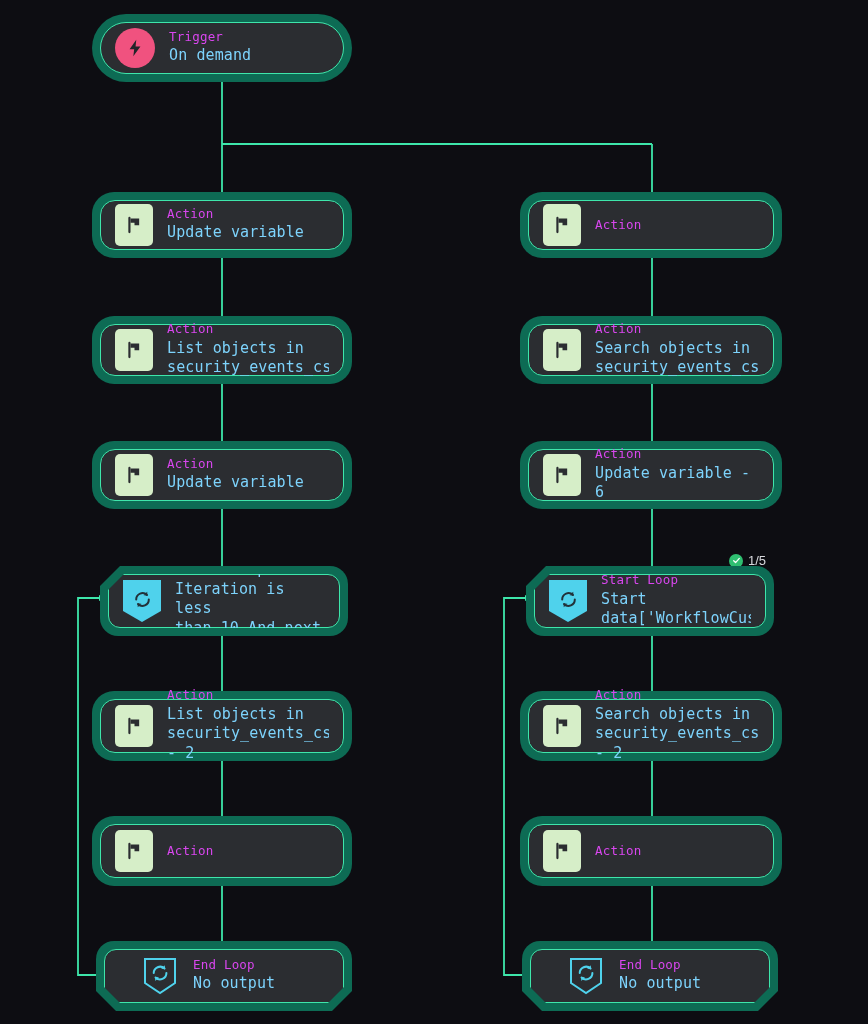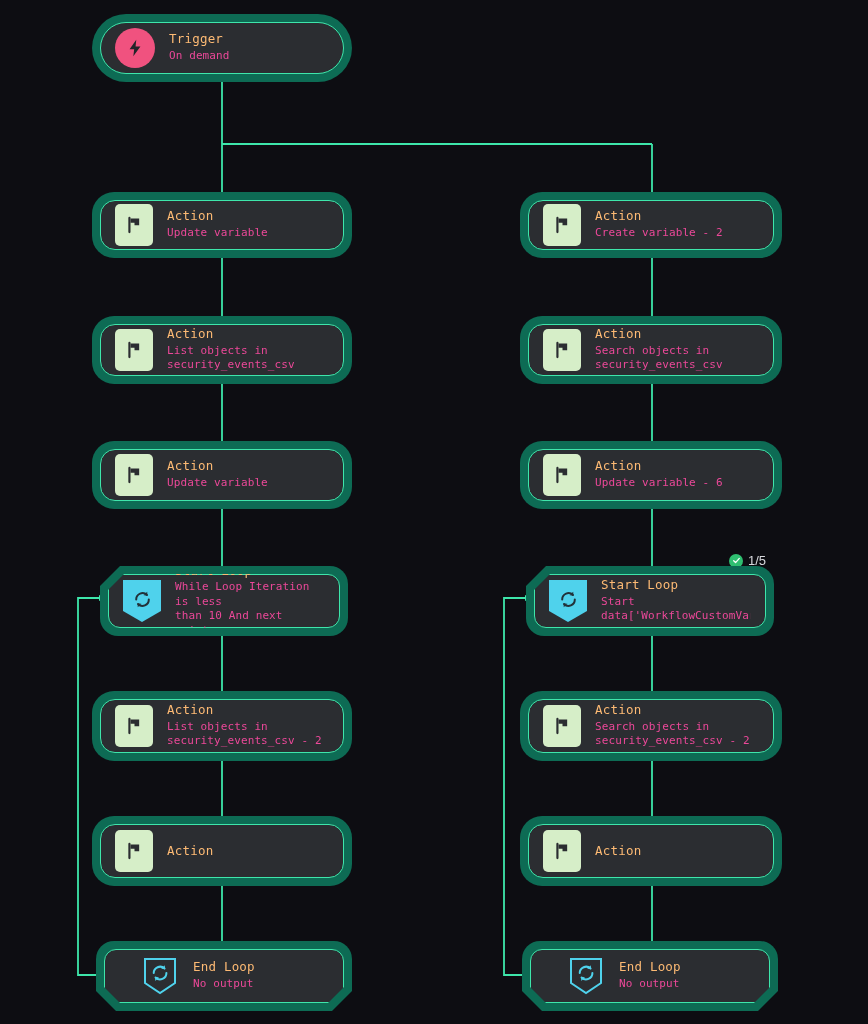--- a/index.html
+++ b/index.html
@@ -106,29 +106,29 @@
   
   .labels {
     display: flex;
     flex-direction: column;
     justify-content: center;
     gap: 3px;
     min-width: 0;
     overflow: hidden;
   }
   .kind {
-    color: #fdba74;
+    color: #d946ef;
     font-size: 12.5px;
     letter-spacing: 0.2px;
     line-height: 1.1;
     white-space: nowrap;
   }
   .title {
-    color: #ec4899;
-    font-size: 11px;
+    color: #7dd3fc;
+    font-size: 15px;
     line-height: 1.32;
     letter-spacing: 0.1px;
     white-space: pre-line;
     overflow: hidden;
   }
 
   
   .badge {
     position: absolute;
     display: flex;
@@ -328,21 +328,20 @@
   <div class="node rounded" style="left:520px; top:192px; width:262px; height:66px;">
     <div class="node-inner">
       <div class="icon-wrap icon-action">
         <svg width="20" height="20" viewBox="0 0 24 24" aria-hidden="true">
           <path d="M6.5 3.5 V20.5" stroke="#2b2d31" stroke-width="2.6" stroke-linecap="round"></path>
           <path d="M7.8 4.2 H18.2 V12.4 H12.6 V9.2 H7.8 Z" fill="#2b2d31"></path>
         </svg>
       </div>
       <div class="labels">
         <div class="kind">Action</div>
-        <div class="title">Create variable - 2</div>
       </div>
     </div>
   </div>
 
   <div class="node rounded" style="left:520px; top:316px; width:262px; height:68px;">
     <div class="node-inner">
       <div class="icon-wrap icon-action">
         <svg width="20" height="20" viewBox="0 0 24 24" aria-hidden="true">
           <path d="M6.5 3.5 V20.5" stroke="#2b2d31" stroke-width="2.6" stroke-linecap="round"></path>
           <path d="M7.8 4.2 H18.2 V12.4 H12.6 V9.2 H7.8 Z" fill="#2b2d31"></path>

